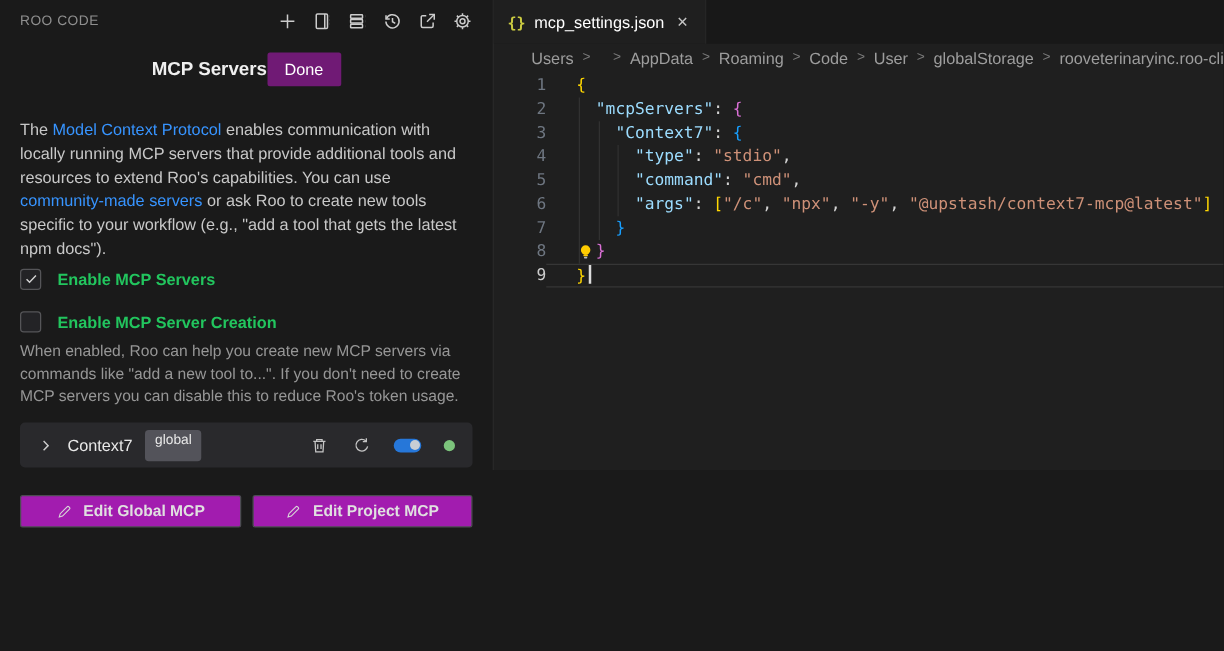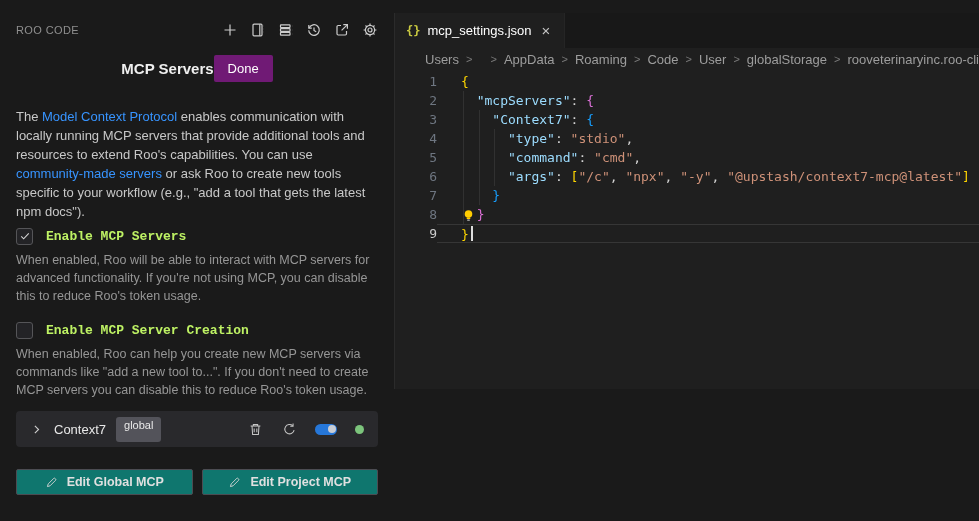--- a/index.html
+++ b/index.html
@@ -1,51 +1,51 @@
 <!DOCTYPE html>
 <html><head>
 <meta charset="utf-8">
 <style>
   * { margin:0; padding:0; box-sizing:border-box; }
   html,body { width:979px; height:521px; overflow:hidden; background:#1a1a1a; }
   body { font-family:"Liberation Sans", sans-serif; color:#cccccc; }
-  .app { display:flex; width:979px; height:376px;margin-top:13px; }
+  .app { display:flex; width:979px; height:376px; }
 
   
   .sidebar { width:394px; min-width:394px; background:#1a1a1a; padding:0 16px; position:relative; }
   .sb-header { height:34px; display:flex; align-items:center; justify-content:space-between; }
   .brand { font-size:11px; color:#8f8f8f; letter-spacing:.4px; }
   .toolbar { display:flex; align-items:center; gap:11px; }
   .tool-icon { width:17px; height:17px; display:flex; align-items:center; justify-content:center; cursor:pointer; }
   .tool-icon svg { stroke:#cccccc; fill:none; stroke-width:1.2; }
   .sb-title-row { margin-top:6px; height:30px; display:flex; align-items:center; justify-content:center; }
   .page-title { font-size:15px; font-weight:bold; color:#efefef; }
   .done-btn { background:#701a75; color:#ffffff; border:none; border-radius:2px; height:27px; min-width:57px; padding:0 14px; font-size:13px; font-family:inherit; cursor:pointer; }
   .intro { margin-top:24px; font-size:13px; line-height:19px; color:#c8c8c8; }
   .link { color:#3794ff; cursor:pointer; }
   .check-row { display:flex; align-items:center; gap:13px; margin-top:6px; height:18px; }
   .check-row.second { margin-top:16px; }
   .checkbox { width:17px; height:17px; border:1px solid #555558; border-radius:3px; background:#232326; display:flex; align-items:center; justify-content:center; cursor:pointer; }
   .checkbox svg { stroke:#d4d4d4; fill:none; stroke-width:1.5; display:none; }
   .checkbox.checked svg { display:block; }
-  .check-label { font-size:13px; font-weight:bold; color:#bef264;font-family:Liberation Mono, monospace; }
+  .check-label { font-size:13px; font-weight:bold; color:#22c55e; }
   .check-desc { margin-top:6px; font-size:12.5px; line-height:18px; color:#969696; }
   .server-card { margin-top:12px; height:36px; background:#29292c; border-radius:4px; display:flex; align-items:center; padding:0 14px; }
   .chev { width:14px; height:14px; cursor:pointer; display:flex; align-items:center; }
   .chev svg { stroke:#cccccc; fill:none; stroke-width:1.4; }
   .server-name { font-size:13px; color:#e8e8e8; margin-left:10px; }
   .badge { margin-left:10px; background:#53535a; color:#e8e8e8; font-size:11px; border-radius:3px; padding:2px 8px 11px; }
   .card-right { margin-left:auto; display:flex; align-items:center; gap:18px; }
   .mini-icon { width:16px; height:16px; cursor:pointer; display:flex; align-items:center; justify-content:center; }
   .mini-icon svg { stroke:#c5c5c5; fill:none; stroke-width:1.1; }
   .toggle { width:22px; height:11px; border-radius:6px; background:#2677d9; position:relative; cursor:pointer; }
   .toggle .knob { position:absolute; right:1.5px; top:1.5px; width:8px; height:8px; border-radius:50%; background:#c9cdd4; }
   .status-dot { width:9px; height:9px; border-radius:50%; background:#7cc47c; }
   .btn-row { margin-top:22px; display:flex; gap:9px; }
-  .edit-btn { flex:1; height:26px; background:#0f766e; border:1px solid #4c4c52; border-radius:2px; color:#e0e0e0; font-size:12.5px; font-weight:bold; font-family:inherit; display:flex; align-items:center; justify-content:center; gap:9px; cursor:pointer; }
+  .edit-btn { flex:1; height:26px; background:#a21caf; border:1px solid #4c4c52; border-radius:2px; color:#e0e0e0; font-size:12.5px; font-weight:bold; font-family:inherit; display:flex; align-items:center; justify-content:center; gap:9px; cursor:pointer; }
   .edit-btn svg { stroke:#d8d8d8; fill:none; stroke-width:1.1; }
 
   
   .editor { flex:1; background:#1f1f1f; border-left:1px solid #2b2b2b; display:flex; flex-direction:column; overflow:hidden; }
   .tabbar { height:35px; background:#181818; display:flex; align-items:stretch; flex-shrink:0; }
   .tab { background:#1f1f1f; display:flex; align-items:center; gap:7px; padding:0 11px; border-right:1px solid #252525; cursor:pointer; }
   .json-glyph { color:#cbcb41; font-size:12px; font-weight:bold; font-family:"DejaVu Sans Mono", monospace; }
   .tab-label { font-size:13px; color:#ffffff; }
   .tab-close { color:#c5c5c5; font-size:15px; line-height:1; padding:1px 3px; cursor:pointer; }
   .breadcrumb { height:22px; display:flex; align-items:center; padding-left:30px; gap:7px; font-size:13px; color:#9d9d9d; white-space:nowrap; overflow:hidden; flex-shrink:0;justify-content:center; }
@@ -126,21 +126,20 @@
     <div class="intro" id="intro"><span>The </span><span class="link">Model Context Protocol</span><span> enables communication with locally running MCP servers that provide additional tools and resources to extend Roo's capabilities. You can use </span><span class="link">community-made servers</span><span> or ask Roo to create new tools specific to your workflow (e.g., "add a tool that gets the latest npm docs").</span></div>
 
     <div class="check-row" style="margin-top:6px;">
       <span class="checkbox checked" id="cb-servers">
         <svg width="12" height="12" viewBox="0 0 16 16">
             <path d="M3 8.5l3.2 3.2L13 4.5"></path>
           </svg>
       </span>
       <span class="check-label">Enable MCP Servers</span>
     </div>
-    <div class="check-desc">When enabled, Roo will be able to interact with MCP servers for advanced functionality. If you're not using MCP, you can disable this to reduce Roo's token usage.</div>
 
     <div class="check-row second">
       <span class="checkbox" id="cb-creation">
         
       </span>
       <span class="check-label">Enable MCP Server Creation</span>
     </div>
     <div class="check-desc">When enabled, Roo can help you create new MCP servers via commands like "add a new tool to...". If you don't need to create MCP servers you can disable this to reduce Roo's token usage.</div>
 
     <div class="server-card">

